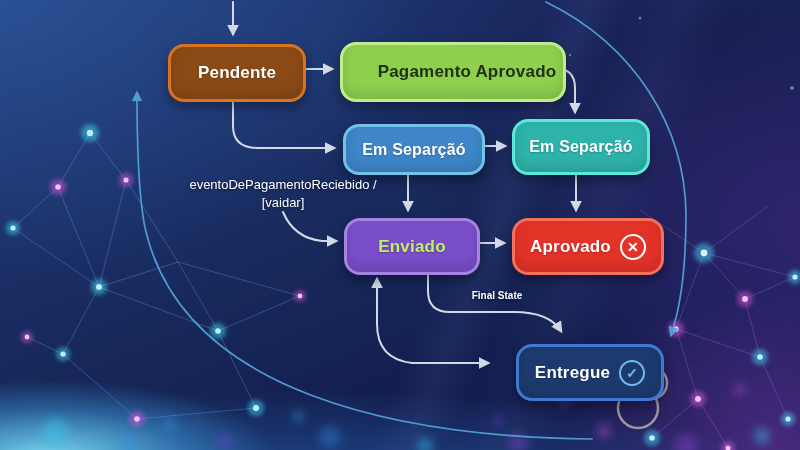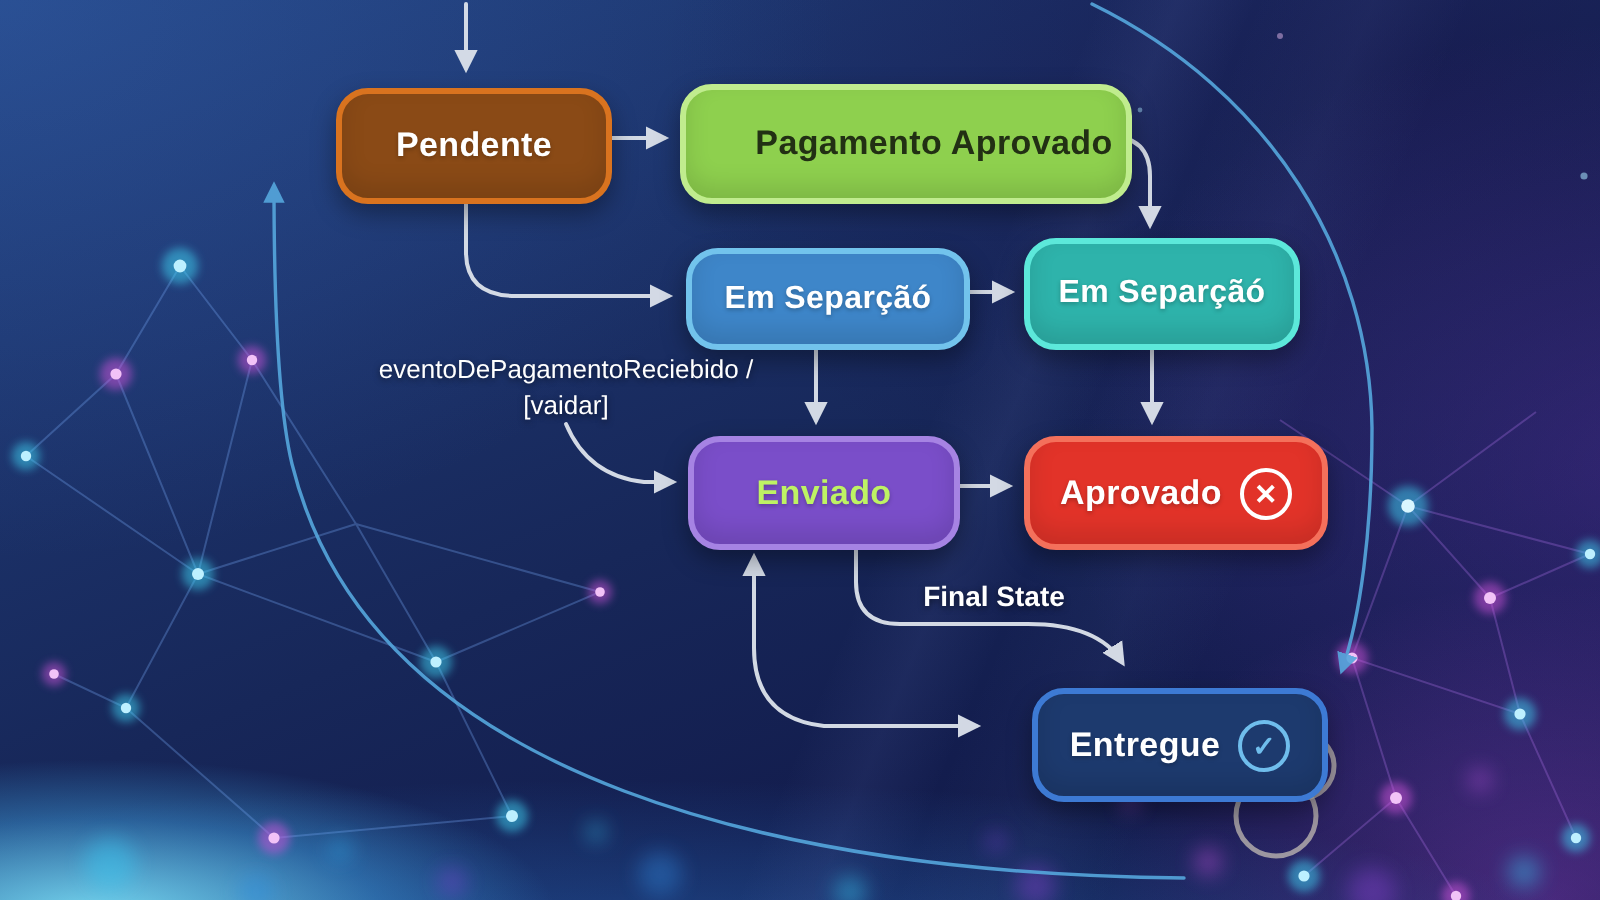--- a/index.html
+++ b/index.html
@@ -35,21 +35,21 @@
     width:26px;height:26px;border-radius:50%;border:2.5px solid;box-sizing:border-box;
     font-size:14px;font-weight:bold;margin-left:9px;text-shadow:none;line-height:1;
   }
   .badge-x{border-color:rgba(255,255,255,0.9);color:#ffffff;}
   .badge-check{border-color:#6fbdec;color:#6fbdec;}
   .edge-label{
     position:absolute;z-index:4;color:#ffffff;font-size:13px;line-height:1.4;text-align:center;
     text-shadow:0 1px 3px rgba(0,0,0,0.5);
   }
   .final-label{
-    position:absolute;z-index:4;color:#ffffff;font-size:14px;font-weight:bold;text-align:center;
+    position:absolute;z-index:4;color:#ffffff;font-size:10px;font-weight:bold;text-align:center;
     text-shadow:0 1px 3px rgba(0,0,0,0.5);
   }
 </style>
 </head>
 <body>
 
 <div class="stage">
 
   <svg class="bg-svg" width="800" height="450" viewBox="0 0 800 450">
     <defs>

